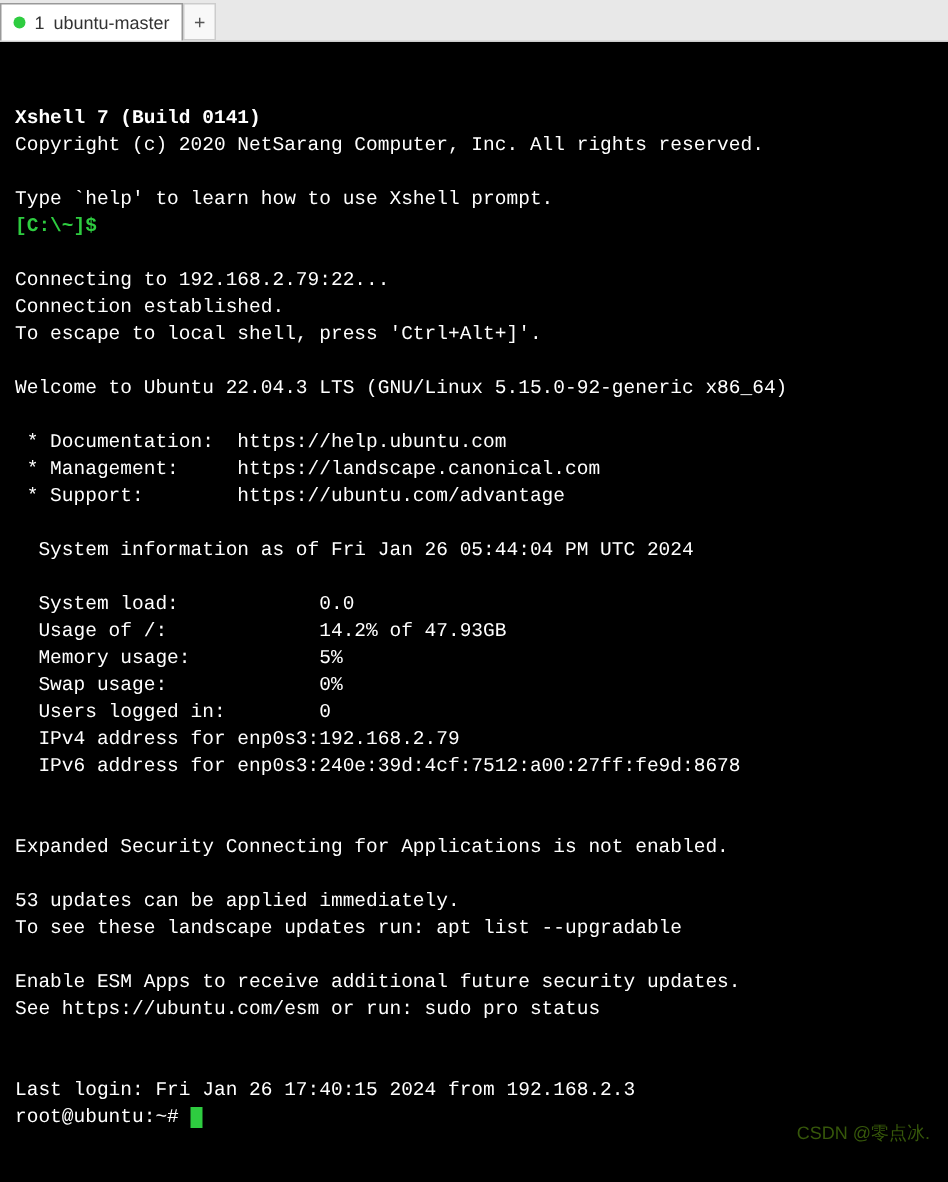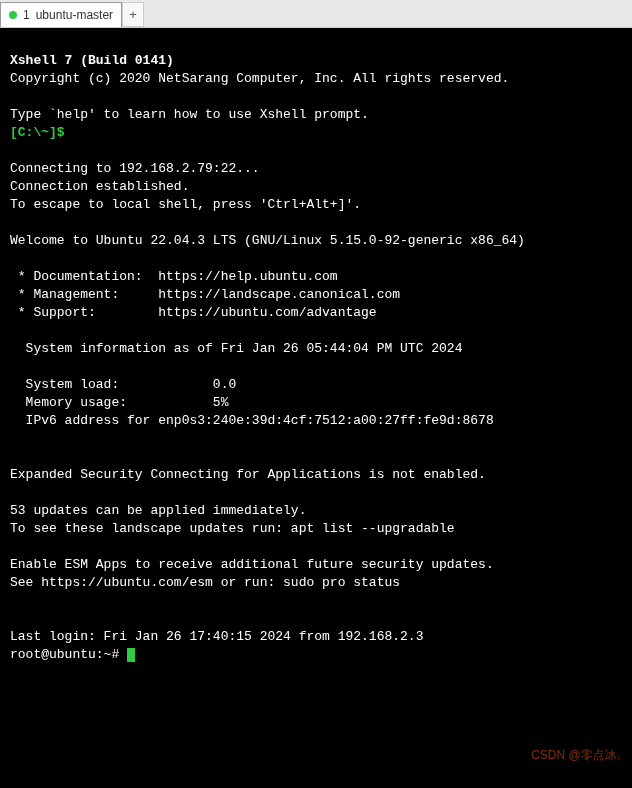--- a/index.html
+++ b/index.html
@@ -45,38 +45,38 @@
   background: #f8f8f8;
   margin-top: 2px;
   font-family: sans-serif;
   color: #555;
   cursor: pointer;
 }
 .terminal {
   background: #000;
   color: #fff;
   height: 760px;
-  padding: 6px 10px;
+  padding: 24px 10px;
   white-space: pre;
   line-height: 18px;
   position: relative;
 }
 .bold { font-weight: bold; }
 .green { color: #2ecc40; }
 .cursor {
   display: inline-block;
   width: 8px; height: 14px;
   background: #2ecc40;
   vertical-align: text-bottom;
 }
 .watermark {
   position: absolute;
   bottom: 24px;
   right: 12px;
-  color: #c2410c;
+  color: #4d7c0f;
   font-family: sans-serif;
   font-size: 12px;
   opacity: 0.7;
 }
 </style>
 </head>
 <body>
 
 <div class="tab-bar">
   <div class="tab">
@@ -102,21 +102,25 @@
 
 <span>Welcome to Ubuntu 22.04.3 LTS (GNU/Linux 5.15.0-92-generic x86_64)</span>
 
 <span> * Documentation:  https://help.ubuntu.com</span>
 <span> * Management:     https://landscape.canonical.com</span>
 <span> * Support:        https://ubuntu.com/advantage</span>
 
 <span>  System information as of Fri Jan 26 05:44:04 PM UTC 2024</span>
 
 <div id="sysrows"><span>  System load:            0.0
+</span><span>  Usage of /:             14.2% of 47.93GB
 </span><span>  Memory usage:           5%
+</span><span>  Swap usage:             0%
+</span><span>  Users logged in:        0
+</span><span>  IPv4 address for enp0s3:192.168.2.79
 </span><span>  IPv6 address for enp0s3:240e:39d:4cf:7512:a00:27ff:fe9d:8678
 </span></div>
 
 <span>Expanded Security Connecting for Applications is not enabled.</span>
 
 <span>53 updates can be applied immediately.</span>
 <span>To see these landscape updates run: apt list --upgradable</span>
 
 <span>Enable ESM Apps to receive additional future security updates.</span>
 <span>See https://ubuntu.com/esm or run: sudo pro status</span>

